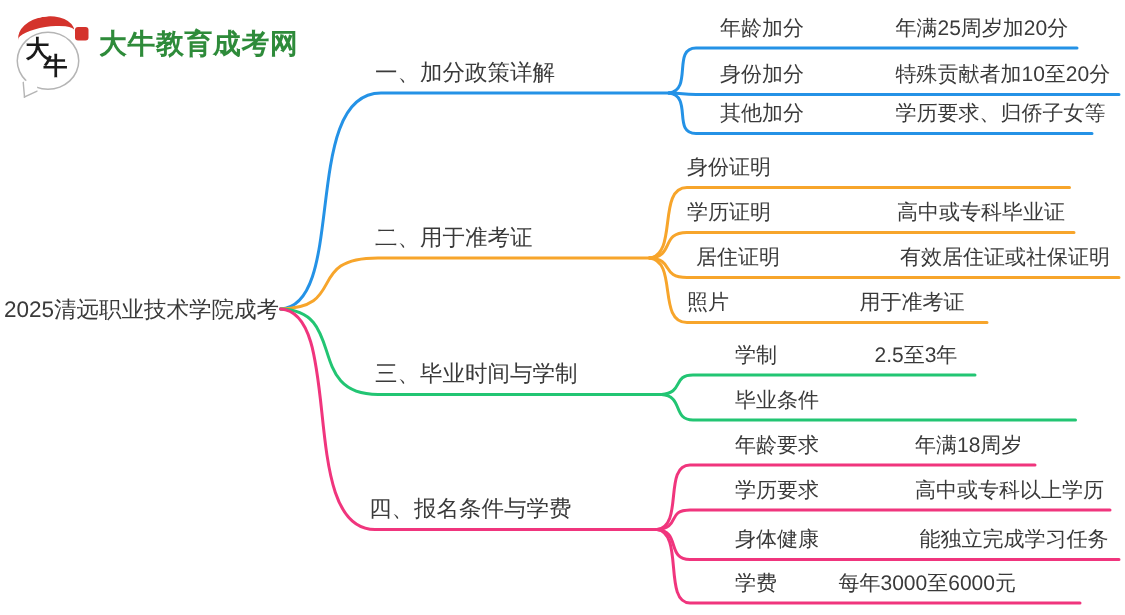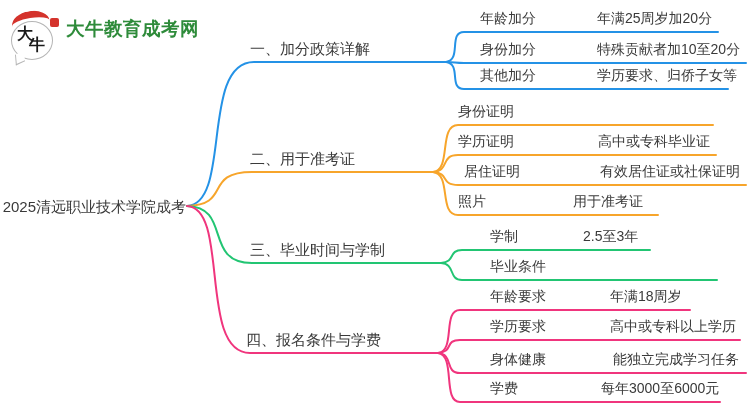--- a/index.html
+++ b/index.html
@@ -98,15 +98,15 @@
   <div class="node" style="left:583px;top:227px">2.5至3年</div>
   <div class="node" style="left:490px;top:257px">毕业条件</div>
 
   <div class="node" style="left:490px;top:287px">年龄要求</div>
   <div class="node" style="left:610px;top:287px">年满18周岁</div>
   <div class="node" style="left:490px;top:317px">学历要求</div>
   <div class="node" style="left:610px;top:317px">高中或专科以上学历</div>
   <div class="node" style="left:490px;top:350px">身体健康</div>
   <div class="node" style="left:613px;top:350px">能独立完成学习任务</div>
   <div class="node" style="left:490px;top:379px">学费</div>
-  <div class="node" style="left:601px;top:379px">每年3000至6000元</div>
+  <div class="node" style="left:559px;top:379px">每年3000至6000元</div>
 
 </div>
 
 </body></html>

